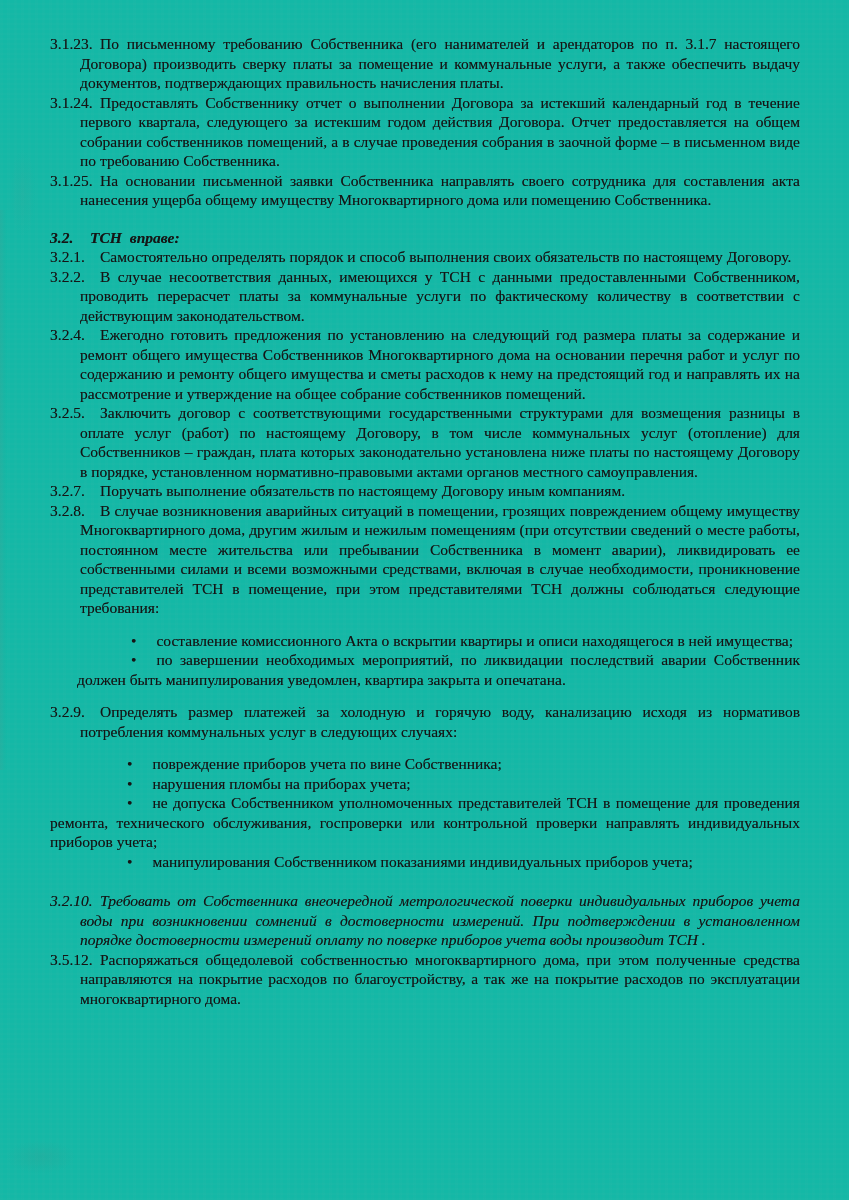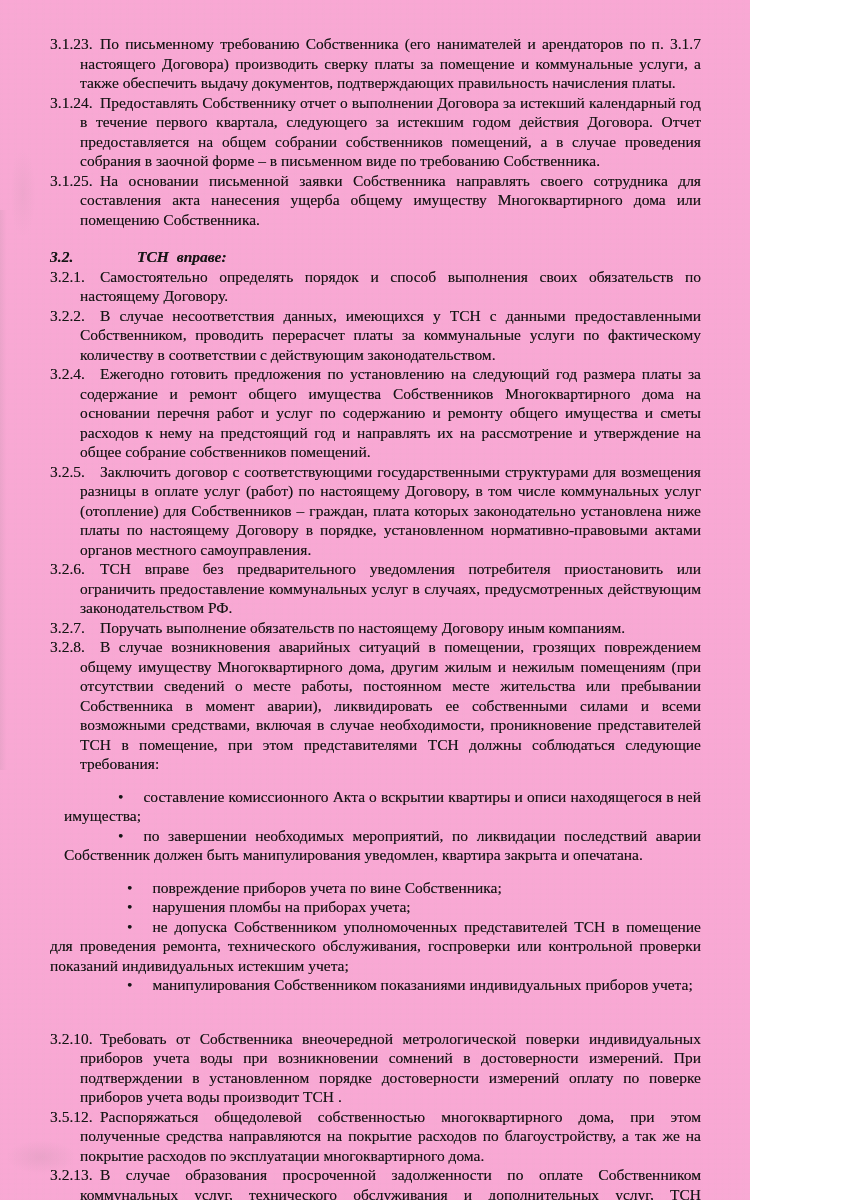--- a/index.html
+++ b/index.html
@@ -2,23 +2,23 @@
 <html lang="ru"><head>
 <meta charset="utf-8">
 <style>
   html, body {
     margin: 0;
     padding: 0;
     background: #ffffff;
   }
   .page {
     position: relative;
-    width: 750px;
+    width: 849px;
     height: 1200px;
-    background: #f9a8d4;
+    background: #14b8a6;
     overflow: hidden;
     font-family: "Liberation Serif", "DejaVu Serif", serif;
     font-size: 15.5px;
     line-height: 19.5px;
     color: #151515;
     text-shadow: 0 0 0.5px rgba(25,25,25,0.55);
   }
   .content {
     position: relative;
     padding: 34px 49px 0 50px;
@@ -41,41 +41,41 @@
     font-style: italic;
     text-align: left;
     padding-left: 30px;
     text-indent: -30px;
   }
   .section-heading .heading-num {
     display: inline-block;
     min-width: 40px;
     text-indent: 0;
   }
-  .section-heading .heading-title { word-spacing: 4px; margin-left: 47px; }
+  .section-heading .heading-title { word-spacing: 4px; }
   .bullet-group-a { margin-top: 13px; }
   .bullet-group-b { margin-top: 13px; }
   .bullet-a {
     text-align: justify;
-    margin-left: 14px;
+    margin-left: 27px;
     text-indent: 54px;
   }
   .bullet-b {
     text-align: justify;
     margin-left: 0;
     text-indent: 77px;
   }
   .bullet-marker { display: inline; }
   .bullet-gap {
     display: inline-block;
     width: 20px;
     text-indent: 0;
   }
   .mt-para { margin-top: 13px; }
-  .mt-para-lg { margin-top: 34px; }
+  .mt-para-lg { margin-top: 20px; font-style: italic; }
 
   
   .artifact { position: absolute; z-index: 1; pointer-events: none; }
   .artifact-left-smudge {
     left: 0; top: 210px; width: 7px; height: 560px;
     background: linear-gradient(to right, rgba(120,120,120,0.10), rgba(120,120,120,0));
   }
   .artifact-bottom-smudge {
     left: 6px; top: 1140px; width: 70px; height: 34px;
     background: radial-gradient(ellipse at center, rgba(110,110,110,0.10), rgba(110,110,110,0) 70%);
@@ -112,40 +112,39 @@
 
     <p class="clause"><span class="clause-num">3.2.1.</span><span>Самостоятельно определять порядок и способ выполнения своих обязательств по настоящему Договору.</span></p>
 
     <p class="clause"><span class="clause-num">3.2.2.</span><span>В случае несоответствия данных, имеющихся у ТСН с данными предоставленными Собственником, проводить перерасчет платы за коммунальные услуги по фактическому количеству в соответствии с действующим законодательством.</span></p>
 
 
     <p class="clause"><span class="clause-num">3.2.4.</span><span>Ежегодно готовить предложения по установлению на следующий год размера платы за содержание и ремонт общего имущества Собственников Многоквартирного дома на основании перечня работ и услуг по содержанию и ремонту общего имущества и сметы расходов к нему на предстоящий год и направлять их на рассмотрение и утверждение на общее собрание собственников помещений.</span></p>
 
     <p class="clause"><span class="clause-num">3.2.5.</span><span>Заключить договор с соответствующими государственными структурами для возмещения разницы в оплате услуг (работ) по настоящему Договору, в том числе коммунальных услуг (отопление) для Собственников – граждан, плата которых законодательно установлена ниже платы по настоящему Договору в порядке, установленном нормативно-правовыми актами органов местного самоуправления.</span></p>
 
-    <p class="clause"><span class="clause-num">3.2.6.</span><span>ТСН вправе без предварительного уведомления потребителя приостановить или ограничить предоставление коммунальных услуг в случаях, предусмотренных действующим законодательством РФ.</span></p>
 
     <p class="clause"><span class="clause-num">3.2.7.</span><span>Поручать выполнение обязательств по настоящему Договору иным компаниям.</span></p>
 
     <p class="clause"><span class="clause-num">3.2.8.</span><span>В случае возникновения аварийных ситуаций в помещении, грозящих повреждением общему имуществу Многоквартирного дома, другим жилым и нежилым помещениям (при отсутствии сведений о месте работы, постоянном месте жительства или пребывании Собственника в момент аварии), ликвидировать ее собственными силами и всеми возможными средствами, включая в случае необходимости, проникновение представителей ТСН в помещение, при этом представителями ТСН должны соблюдаться следующие требования:</span></p>
 
     <div class="bullet-group-a">
       <p class="bullet-a"><span class="bullet-marker">•</span><span class="bullet-gap"></span><span>составление комиссионного Акта о вскрытии квартиры и описи находящегося в ней имущества;</span></p>
       <p class="bullet-a"><span class="bullet-marker">•</span><span class="bullet-gap"></span><span>по завершении необходимых мероприятий, по ликвидации последствий аварии Собственник должен быть манипулирования уведомлен, квартира закрыта и опечатана.</span></p>
     </div>
 
+    <p class="clause mt-para"><span class="clause-num">3.2.9.</span><span>Определять размер платежей за холодную и горячую воду, канализацию исходя из нормативов потребления коммунальных услуг в следующих случаях:</span></p>
 
     <div class="bullet-group-b">
       <p class="bullet-b"><span class="bullet-marker">•</span><span class="bullet-gap"></span><span>повреждение приборов учета по вине Собственника;</span></p>
       <p class="bullet-b"><span class="bullet-marker">•</span><span class="bullet-gap"></span><span>нарушения пломбы на приборах учета;</span></p>
-      <p class="bullet-b"><span class="bullet-marker">•</span><span class="bullet-gap"></span><span>не допуска Собственником уполномоченных представителей ТСН в помещение для проведения ремонта, технического обслуживания, госпроверки или контрольной проверки показаний индивидуальных истекшим учета;</span></p>
+      <p class="bullet-b"><span class="bullet-marker">•</span><span class="bullet-gap"></span><span>не допуска Собственником уполномоченных представителей ТСН в помещение для проведения ремонта, технического обслуживания, госпроверки или контрольной проверки направлять индивидуальных приборов учета;</span></p>
       <p class="bullet-b"><span class="bullet-marker">•</span><span class="bullet-gap"></span><span>манипулирования Собственником показаниями индивидуальных приборов учета;</span></p>
     </div>
 
     <p class="clause mt-para-lg"><span class="clause-num">3.2.10.</span><span>Требовать от Собственника внеочередной метрологической поверки индивидуальных приборов учета воды при возникновении сомнений в достоверности измерений. При подтверждении в установленном порядке достоверности измерений оплату по поверке приборов учета воды производит ТСН .</span></p>
 
 
     <p class="clause"><span class="clause-num">3.5.12.</span><span>Распоряжаться общедолевой собственностью многоквартирного дома, при этом полученные средства направляются на покрытие расходов по благоустройству, а так же на покрытие расходов по эксплуатации многоквартирного дома.</span></p>
 
-    <p class="clause"><span class="clause-num">3.2.13.</span><span>В случае образования просроченной задолженности по оплате Собственником коммунальных услуг, технического обслуживания и дополнительных услуг, ТСН предоставлять имеющуюся у нее информацию о Собственнике третьим лицам.</span></p>
 
   </div>
 </div>
 
 </body></html>

